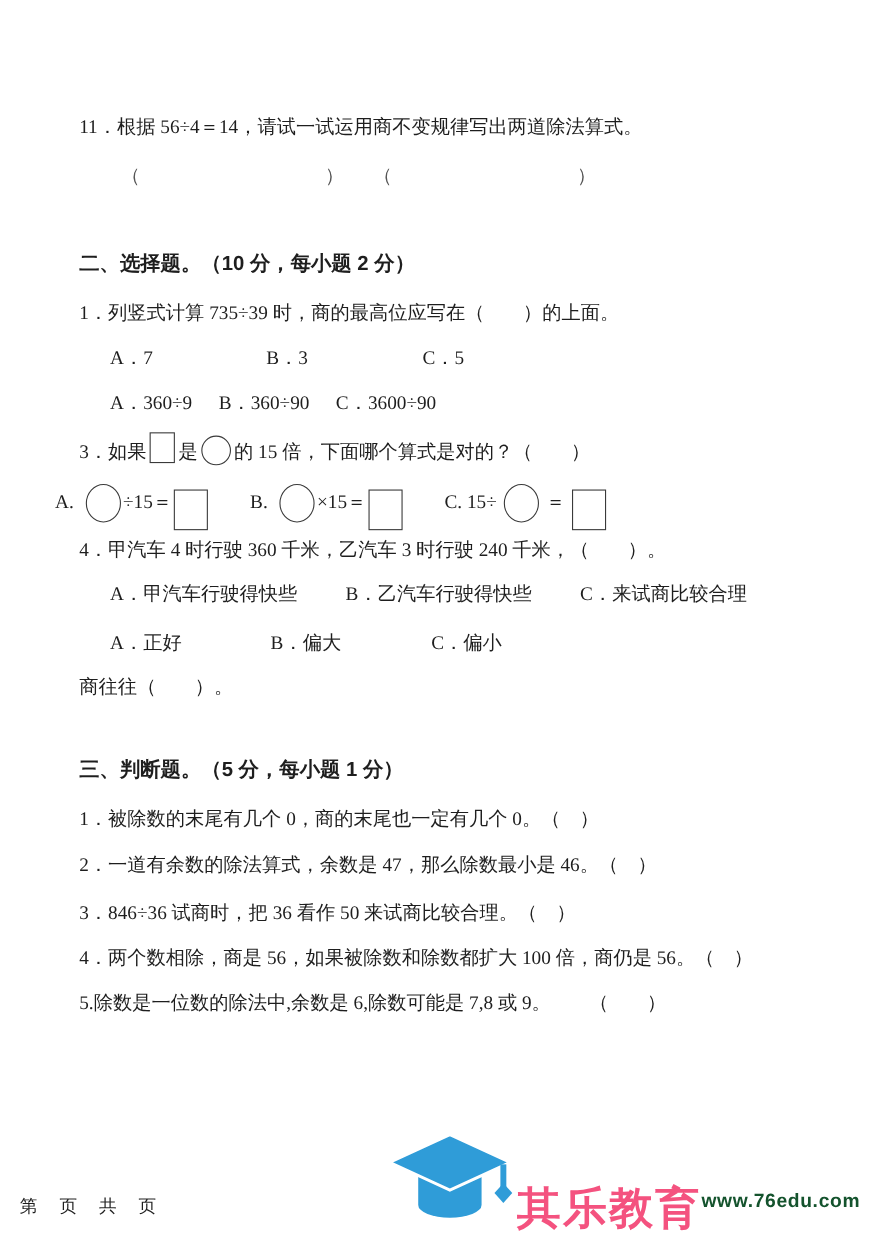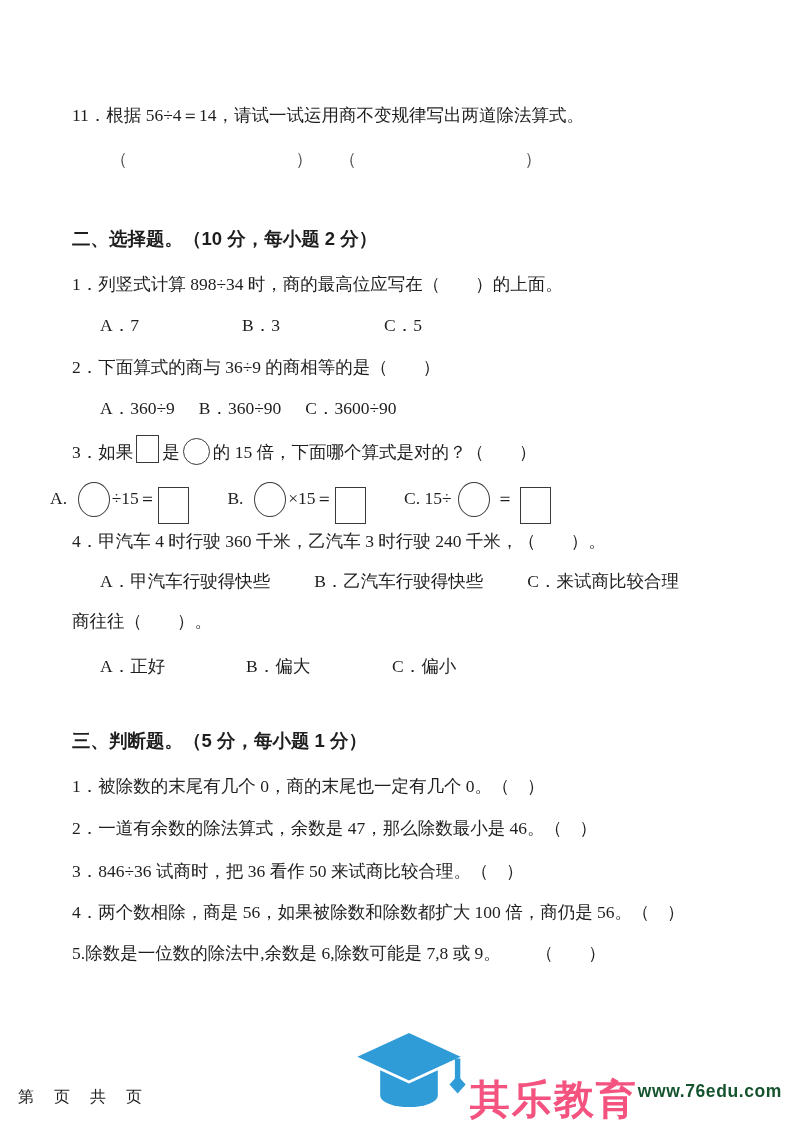--- a/index.html
+++ b/index.html
@@ -49,46 +49,45 @@
 <div class="page">
   <div class="content">
 
     <div class="line">11．根据 56÷4＝14，请试一试运用商不变规律写出两道除法算式。</div>
     <div class="line mt18 blankrow">
       <span class="paren">（</span><span class="blank-gap"></span><span class="paren">）</span><span class="blank-sep"></span><span class="paren">（</span><span class="blank-gap"></span><span class="paren">）</span>
     </div>
 
     <div class="line heading mt54">二、选择题。（10 分，每小题 2 分）</div>
 
-    <div class="line mt19">1．列竖式计算 898÷34 时，商的最高位应写在（　　）的上面。</div>
+    <div class="line mt19">1．列竖式计算 735÷39 时，商的最高位应写在（　　）的上面。</div>
     <div class="line mt15 opts opts-q1">
       <span class="opt">A．7</span><span class="opt">B．3</span><span class="opt">C．5</span>
     </div>
 
-    <div class="line mt16">2．下面算式的商与 36÷9 的商相等的是（　　）</div>
     <div class="line mt15 opts opts-q2">
       <span class="opt">A．360÷9</span><span class="opt">B．360÷90</span><span class="opt">C．3600÷90</span>
     </div>
 
     <div class="q3line mt15">
       <span>3．如果</span><span class="shp sq-sm"></span><span>是</span><span class="shp cir-sm"></span><span>的 15 倍，下面哪个算式是对的？（　　）</span>
     </div>
     <div class="q3opts mt8">
       <span class="q3group"><span>A.</span>&nbsp;&nbsp;<span class="shp cir-lg"></span><span>÷15＝</span><span class="shp sq-lg"></span></span><span class="q3group"><span>B.</span>&nbsp;&nbsp;<span class="shp cir-lg"></span><span>×15＝</span><span class="shp sq-lg"></span></span><span><span>C.  15÷</span>&nbsp;<span class="shp cir-lg"></span>&nbsp;<span>＝</span>&nbsp;<span class="shp sq-lg"></span></span>
     </div>
 
     <div class="line mt8">4．甲汽车 4 时行驶 360 千米，乙汽车 3 时行驶 240 千米，（　　）。</div>
     <div class="line mt14 opts opts-q4">
       <span class="opt">A．甲汽车行驶得快些</span><span class="opt">B．乙汽车行驶得快些</span><span class="opt">C．来试商比较合理</span>
     </div>
 
-    <div class="line mt14">商往往（　　）。</div>
     <div class="line mt19 opts opts-q5">
       <span class="opt">A．正好</span><span class="opt">B．偏大</span><span class="opt">C．偏小</span>
     </div>
+    <div class="line mt14">商往往（　　）。</div>
 
     <div class="line heading mt49">三、判断题。（5 分，每小题 1 分）</div>
 
     <div class="line mt19">1．被除数的末尾有几个 0，商的末尾也一定有几个 0。（　）</div>
     <div class="line mt16">2．一道有余数的除法算式，余数是 47，那么除数最小是 46。（　）</div>
     <div class="line mt17">3．846÷36 试商时，把 36 看作 50 来试商比较合理。（　）</div>
     <div class="line mt15">4．两个数相除，商是 56，如果被除数和除数都扩大 100 倍，商仍是 56。（　）</div>
     <div class="line mt15">5.除数是一位数的除法中,余数是 6,除数可能是 7,8 或 9。　　（　　）</div>
   </div>
 

